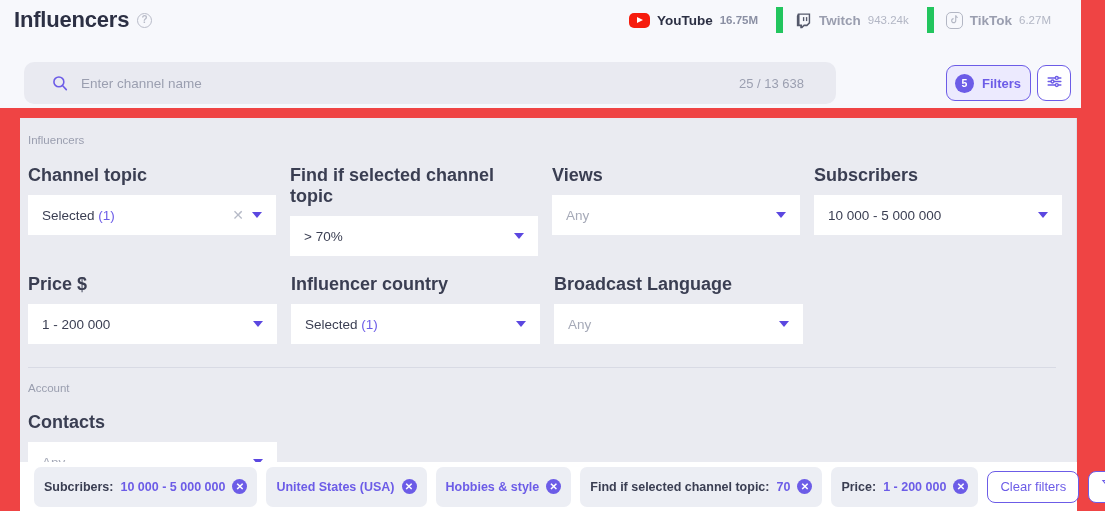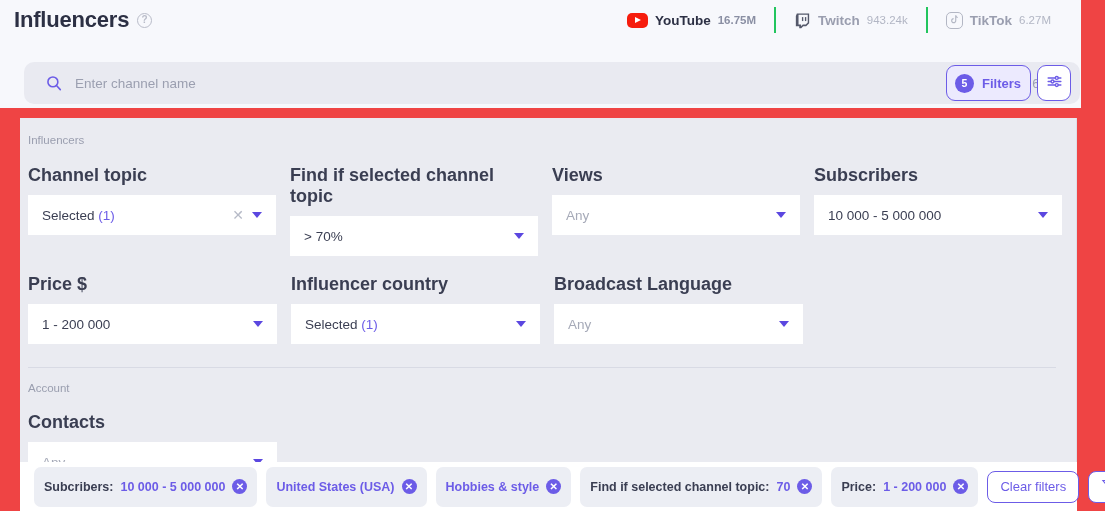--- a/index.html
+++ b/index.html
@@ -16,38 +16,38 @@
     position: absolute; left: 0; top: 0; width: 1081px; height: 40px;
     display: flex; align-items: center; background: #f7f8fc;
   }
   .title-wrap { display: flex; align-items: center; padding-left: 14px; gap: 8px; }
   .page-title { font-size: 22px; font-weight: bold; color: #2c3044; letter-spacing: -0.2px; }
   .help-icon { width: 15px; height: 15px; border-radius: 50%; border: 1.4px solid #b9bcc9;
     color: #b9bcc9; font-size: 10px; line-height: 12px; text-align: center; font-weight: bold; }
 
   .platforms { margin-left: auto; display: flex; align-items: center; height: 30px; padding-right: 12px; }
   .platform { display: flex; align-items: center; gap: 7px; padding: 0 18px; height: 26px; cursor: pointer; }
-  .platform + .platform { border-left: 2px solid #22c55e; }
+  .platform + .platform { border-left: 7px solid #22c55e; padding-left: 12px; }
   .plat-name { font-size: 13.5px; font-weight: bold; color: #9a9eaf; }
   .plat-count { font-size: 11.5px; color: #b2b6c4; }
   .platform.active .plat-name { color: #2c3044; }
   .platform.active .plat-count { color: #8a8fa3; font-weight: bold; }
 
   .yt-icon { width: 21px; height: 15px; background: #f61c0d; border-radius: 5px;
     display: flex; align-items: center; justify-content: center; }
   .yt-tri { width: 0; height: 0; border-left: 6px solid #fff; border-top: 3.5px solid transparent;
     border-bottom: 3.5px solid transparent; margin-left: 2px; }
   .tw-icon { width: 17px; height: 17px; }
   .tt-icon { width: 17px; height: 17px; border: 1.5px solid #b3b7c4; border-radius: 5px;
     display:flex; align-items:center; justify-content:center; }
 
   
   .searchbar-row { position: absolute; left: 0; top: 40px; width: 1081px; height: 68px; background: #f7f8fc; }
-  .search-box { position: absolute; left: 24px; top: 62px; width: 1056px; height: 42px;
-    background: #e9eaf1; border-radius: 10px; display: flex; align-items: center; padding: 0 16px; }
+  .search-box { position: absolute; left: 24px; top: 62px; width: 812px; height: 42px;
+    background: #e9eaf1; border-radius: 10px; display: flex; align-items: center; padding: 0 22px; }
   .search-icon { width: 18px; height: 18px; margin-left: 5px; margin-right: 12px; }
   .search-input { flex: 1; border: none; background: transparent; outline: none;
     font-family: "Liberation Sans", sans-serif; font-size: 13.5px; color: #3a3e52; }
   .search-input::placeholder { color: #9b9fb0; }
   .search-count { font-size: 13px; color: #9b9fb0; padding-right: 10px; }
 
   .filters-btn { position: absolute; left: 946px; top: 65px; width: 85px; height: 36px;
     background: #eceafe; border: 1.3px solid #6c5ce7; border-radius: 9px;
     display: flex; align-items: center; gap: 8px; padding-left: 8px; cursor: pointer; }
   .filters-badge { width: 19px; height: 19px; border-radius: 50%; background: #6c5ce7; color: #fff;

